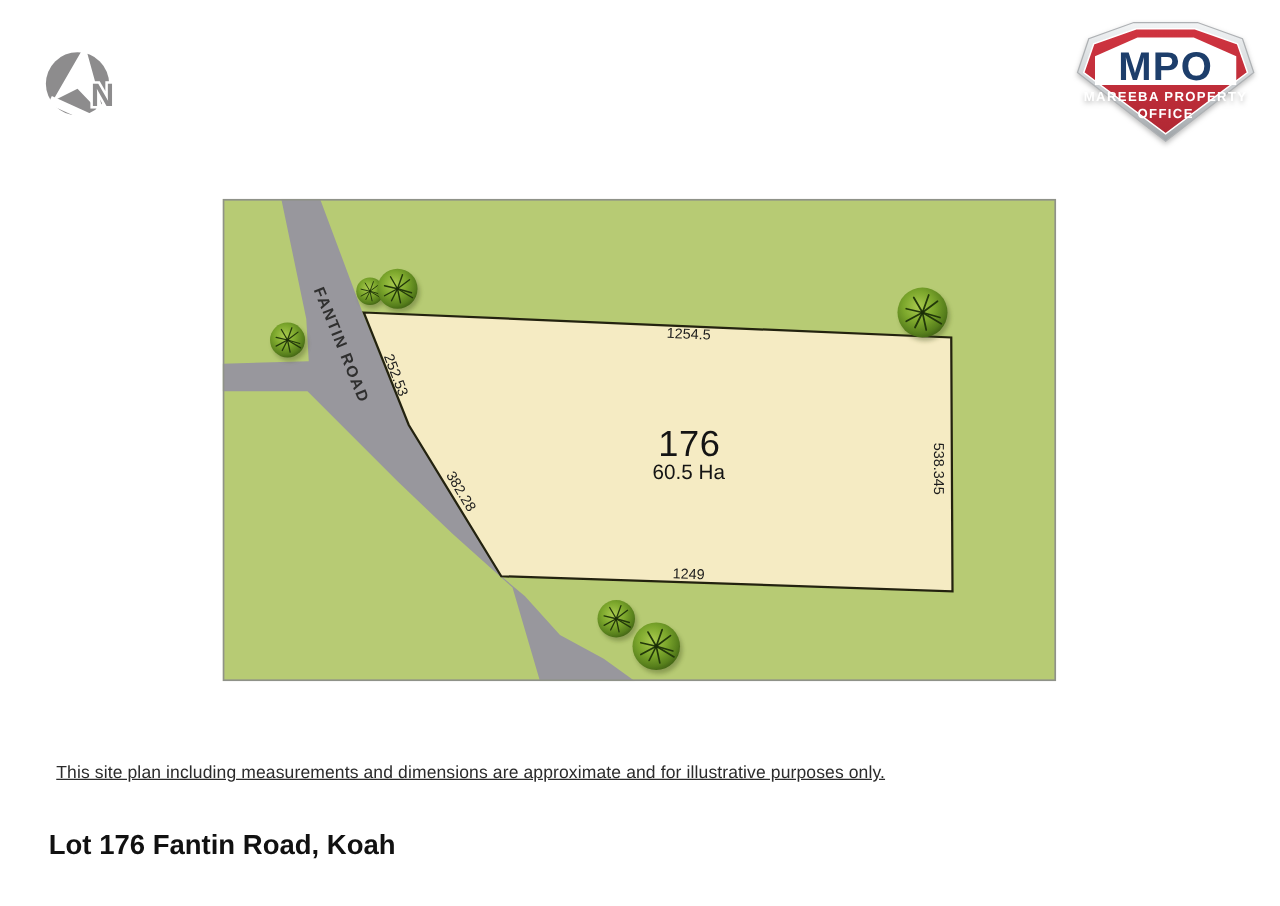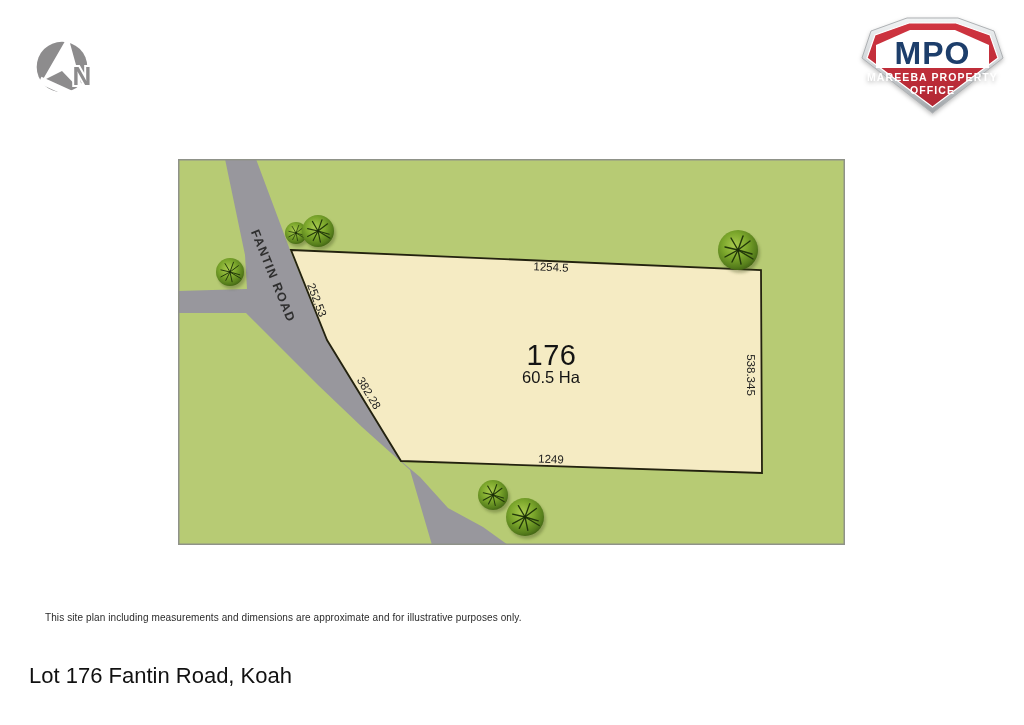--- a/index.html
+++ b/index.html
@@ -1,21 +1,21 @@
 <!DOCTYPE html>
 <html><head>
 <meta charset="utf-8">
 <style>
   html,body{margin:0;padding:0;background:#fff;}
   .page{position:relative;width:1024px;height:725px;background:#ffffff;overflow:hidden;
         font-family:"Liberation Sans","DejaVu Sans",sans-serif;}
   .abs{position:absolute;}
   svg text{font-family:"Liberation Sans","DejaVu Sans",sans-serif;}
-  .disclaimer{left:45px;top:612px;font-size:10px;line-height:11.6px;color:#2b2b2b;letter-spacing:0.1px;}
-  .plan-title{left:29px;top:663px;font-size:22px;font-weight:400;color:#111;}
+  .disclaimer{left:45px;top:612px;font-size:14px;line-height:11.6px;color:#2b2b2b;letter-spacing:0.1px;text-decoration:underline;}
+  .plan-title{left:39px;top:663px;font-size:22px;font-weight:700;color:#111;}
 </style>
 </head>
 <body>
 
 <div class="page">
 
   <svg class="abs" style="left:27px;top:32px;" width="76" height="76" viewBox="27 32 76 76">
     <circle cx="62" cy="67" r="25.3" fill="#8d8c8d"></circle>
     <line x1="40" y1="80" x2="84" y2="100" stroke="#ffffff" stroke-width="7"></line>
     <polygon points="68,36 42,81 62,71 84,94" fill="#ffffff"></polygon>

